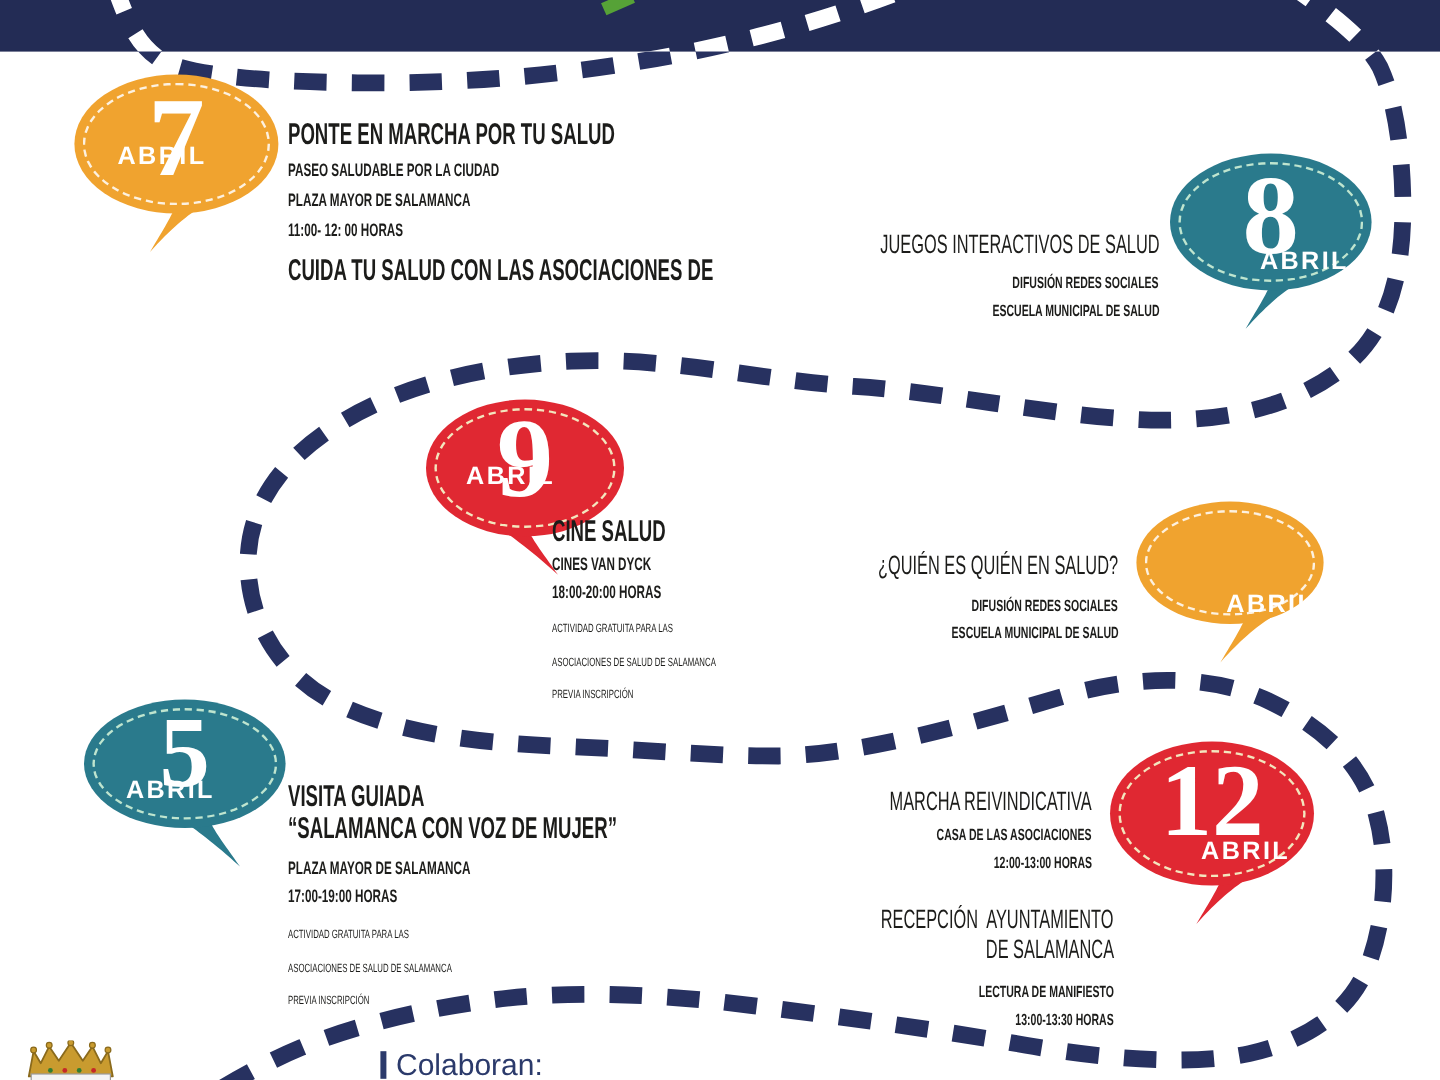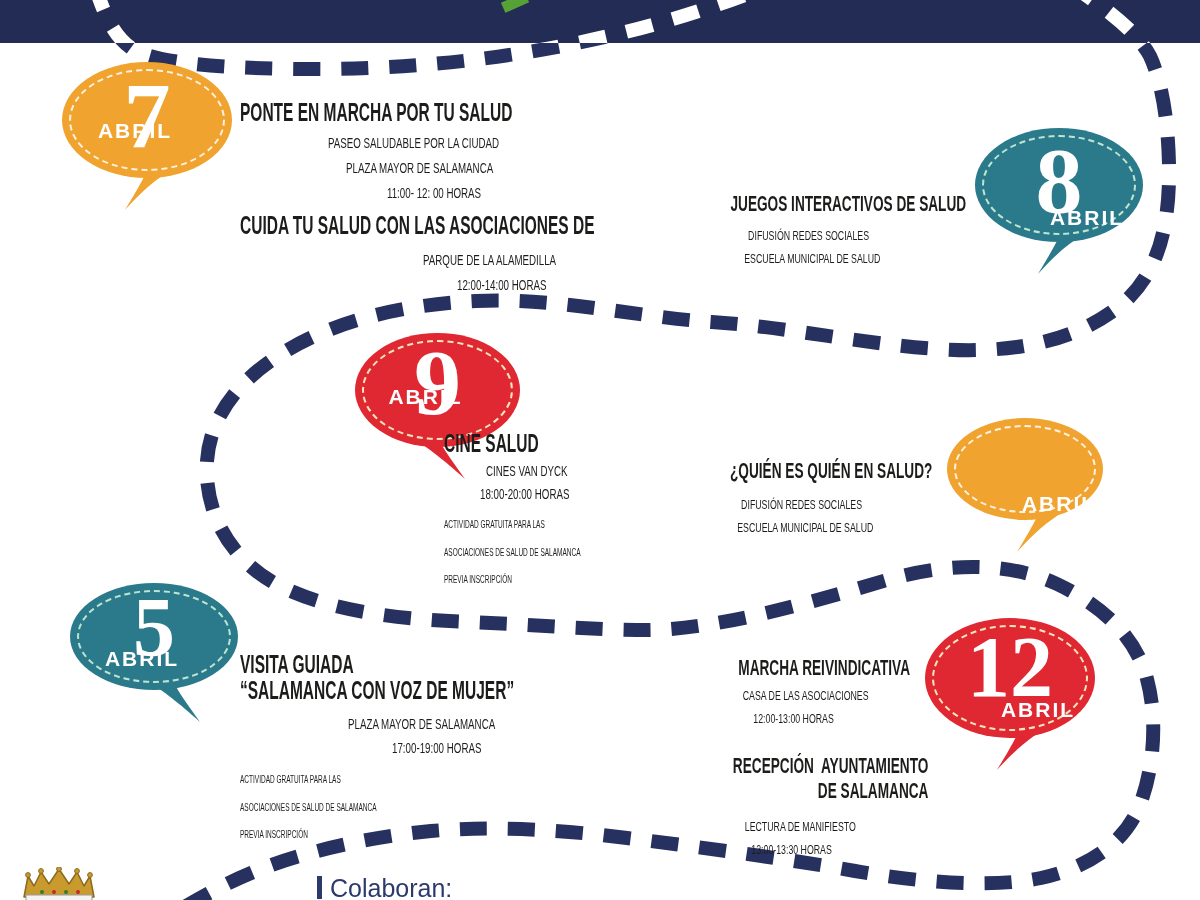--- a/index.html
+++ b/index.html
@@ -26,24 +26,24 @@
                  font-weight:bold;font-size:21px;letter-spacing:2px;}
 
   
   .blk{position:absolute;color:#1C1C1A;}
   .blk.tr{text-align:right;}
   .line{white-space:nowrap;}
   .line span{display:inline-block;white-space:pre;transform-origin:0 50%;}
   .tr .line span{transform-origin:100% 50%;}
   .title-lg .line{font-weight:bold;font-size:25px;line-height:26px;}
   .title-lg .line span{transform:scaleX(.62);}
-  .title-rt .line{font-weight:bold;font-size:22px;line-height:25px;}
+  .title-rt .line{font-weight:normal;font-size:22px;line-height:25px;}
   .title-rt .line span{transform:scaleX(.62);}
   .subs{margin-top:5px;}
-  .subs .line{font-weight:normal;font-size:15px;line-height:25px;text-align:center;}
+  .subs .line{font-weight:bold;font-size:15px;line-height:25px;}
   .subs .line span{transform:scaleX(.65);}
   .subs-rt .line{font-size:13.5px;line-height:23px;}
   .smalls{margin-top:6px;}
   .smalls .line{font-weight:normal;font-size:10px;line-height:15.5px;margin-top:12px;}
   .smalls .line span{transform:scaleX(.65);}
 
   
   .colab-bar{position:absolute;left:317px;top:876px;width:5px;height:23px;background:var(--navy-text);}
   .colab-text{position:absolute;left:330px;top:874px;font-size:25px;color:var(--navy-text);}
   .crest{position:absolute;left:16px;top:867px;}
@@ -139,37 +139,33 @@
       <div class="line"><span>PASEO SALUDABLE POR LA CIUDAD</span></div>
       <div class="line"><span>PLAZA MAYOR DE SALAMANCA</span></div>
       <div class="line"><span>11:00- 12: 00 HORAS</span></div>
     </div>
   </div>
 
   <div class="blk" style="left:240px;top:212px">
     <div class="title-lg">
       <div class="line"><span>CUIDA TU SALUD CON LAS ASOCIACIONES DE</span></div>
     </div>
-    <div class="subs" style="margin-top:9px">
-      <div class="line"><span>PARQUE DE LA ALAMEDILLA</span></div>
-      <div class="line"><span>12:00-14:00 HORAS</span></div>
-    </div>
   </div>
 
   <div class="blk tr" style="right:234px;top:191px">
     <div class="title-rt">
       <div class="line"><span>JUEGOS INTERACTIVOS DE SALUD</span></div>
     </div>
     <div class="subs subs-rt" style="margin-top:8px">
       <div class="line"><span>DIFUSIÓN REDES SOCIALES</span></div>
       <div class="line"><span>ESCUELA MUNICIPAL DE SALUD</span></div>
     </div>
   </div>
 
-  <div class="blk" style="left:444px;top:430px">
+  <div class="blk" style="left:460px;top:430px">
     <div class="title-lg" style="font-size:24px">
       <div class="line"><span>CINE SALUD</span></div>
     </div>
     <div class="subs" style="margin-top:3px">
       <div class="line" style="line-height:23px"><span>CINES VAN DYCK</span></div>
       <div class="line" style="line-height:23px"><span>18:00-20:00 HORAS</span></div>
     </div>
     <div class="smalls">
       <div class="line"><span>ACTIVIDAD GRATUITA PARA LAS</span></div>
       <div class="line"><span>ASOCIACIONES DE SALUD DE SALAMANCA</span></div>

